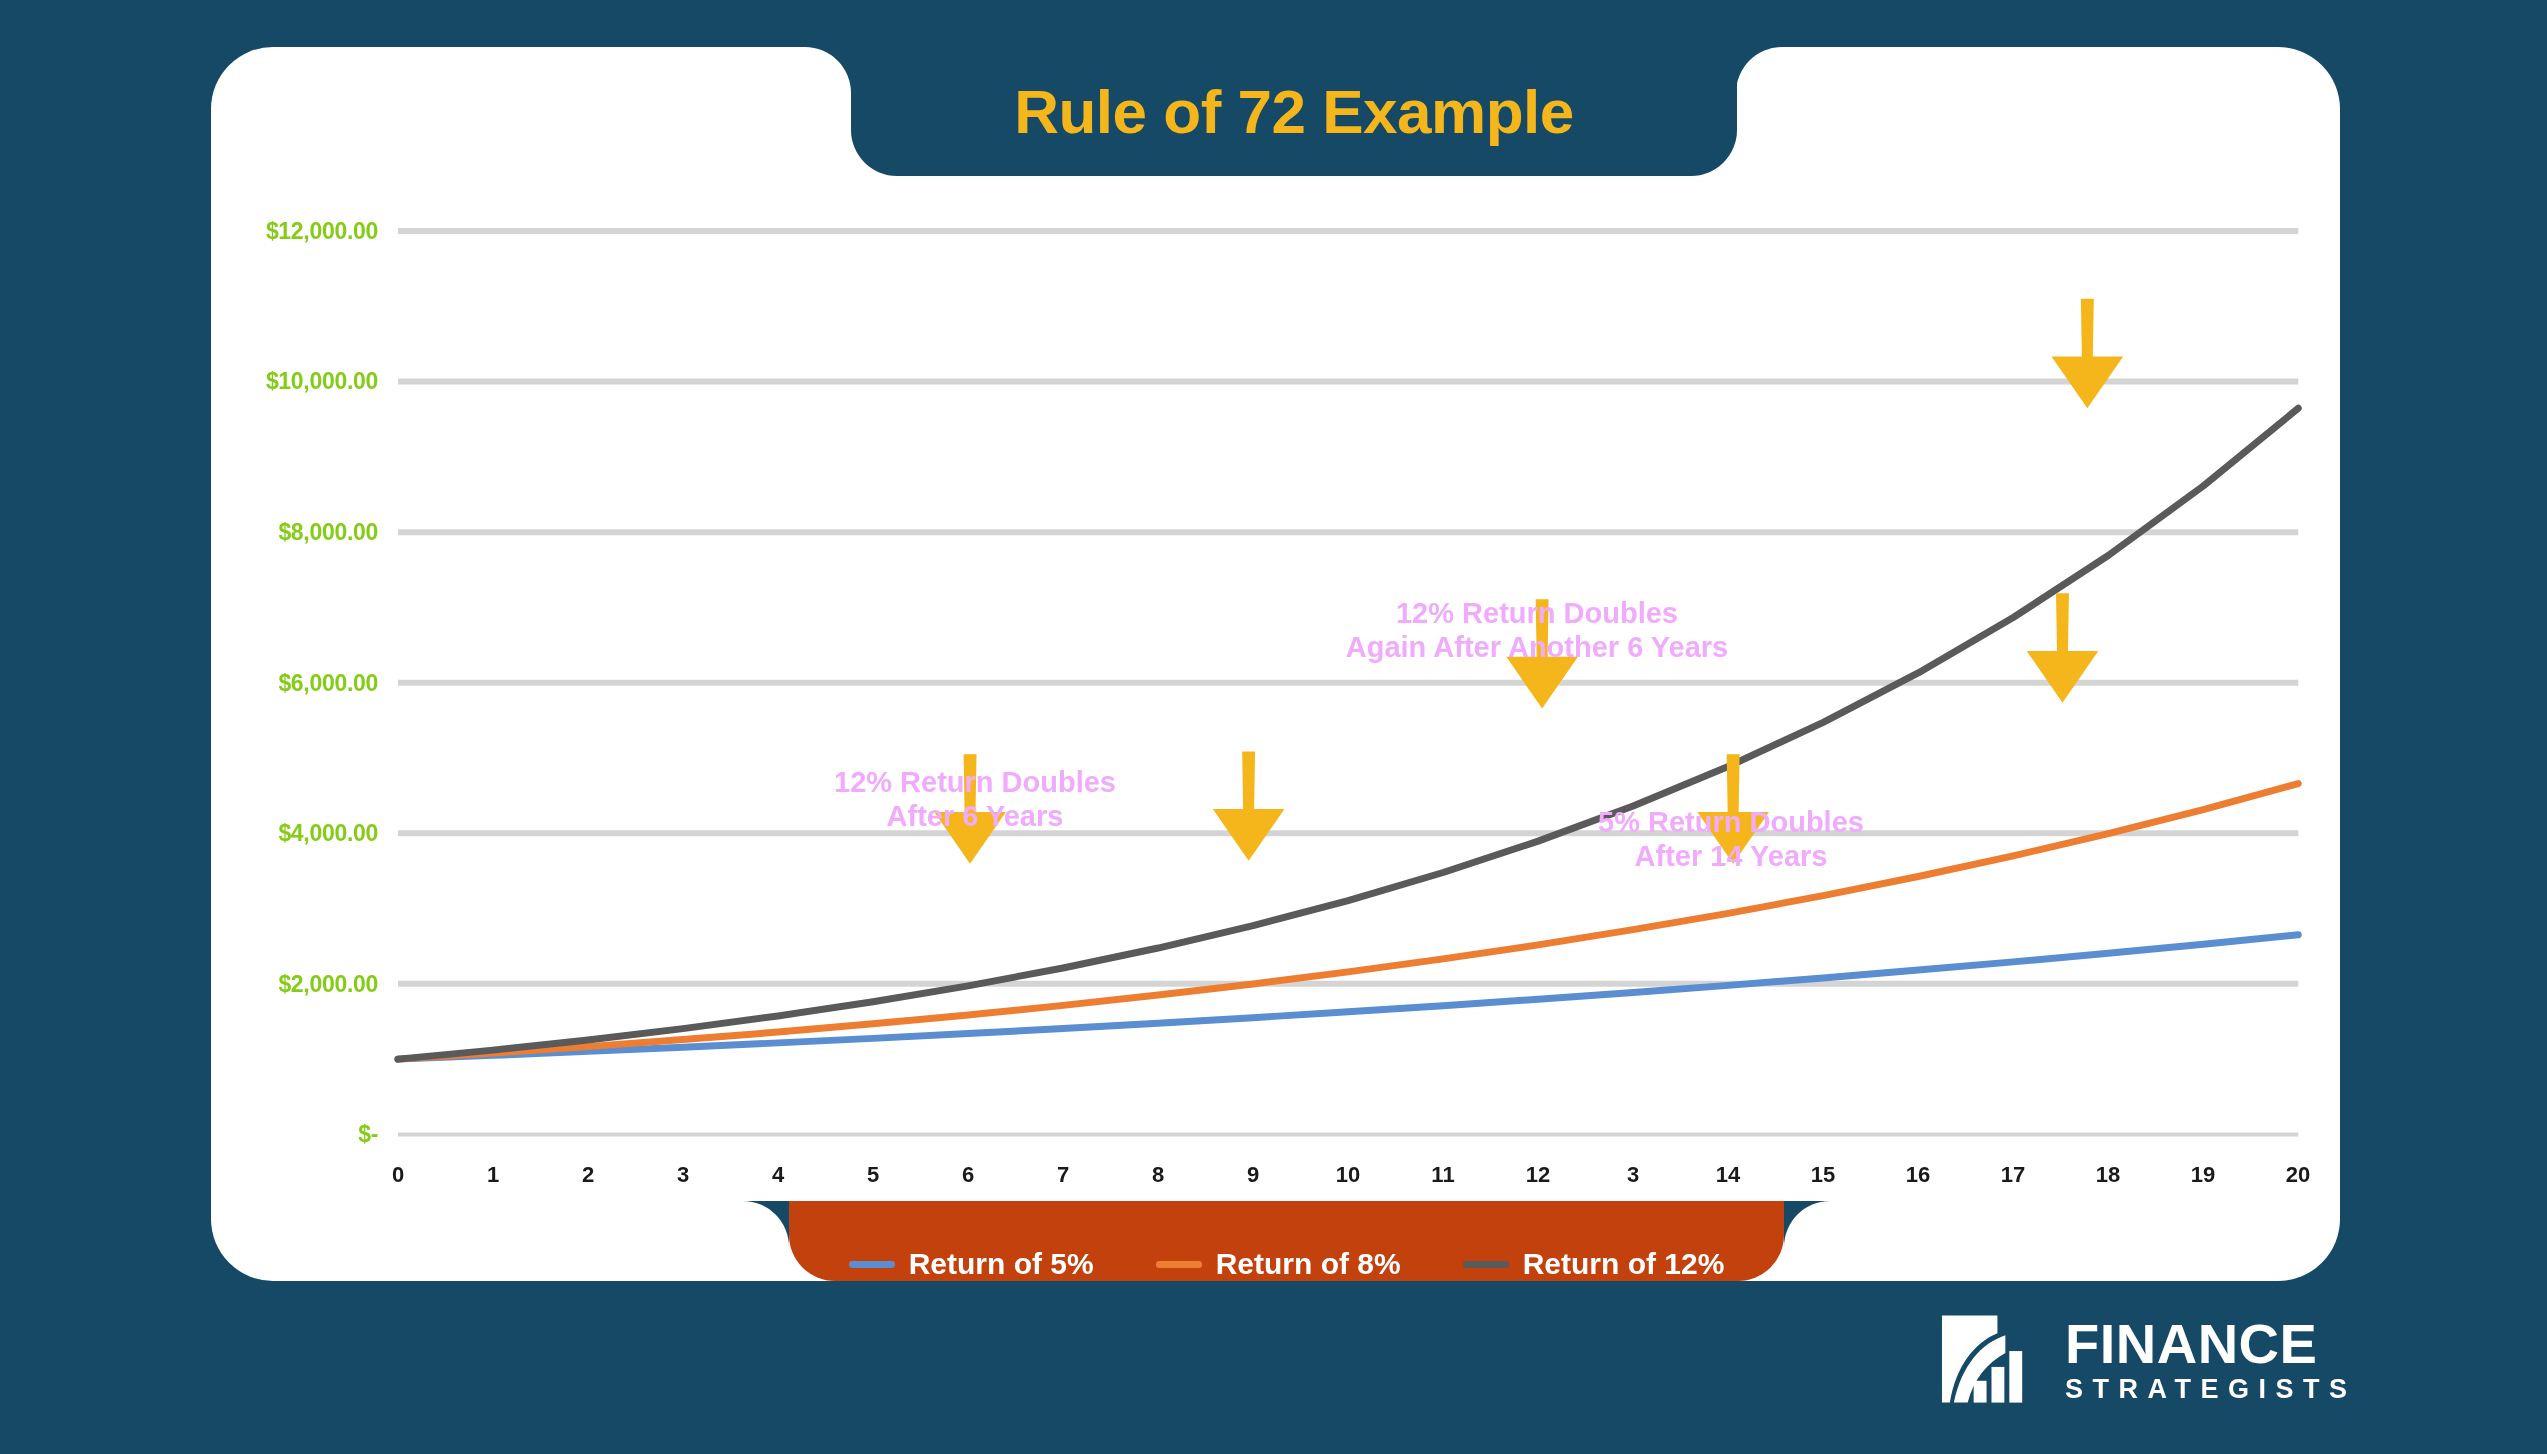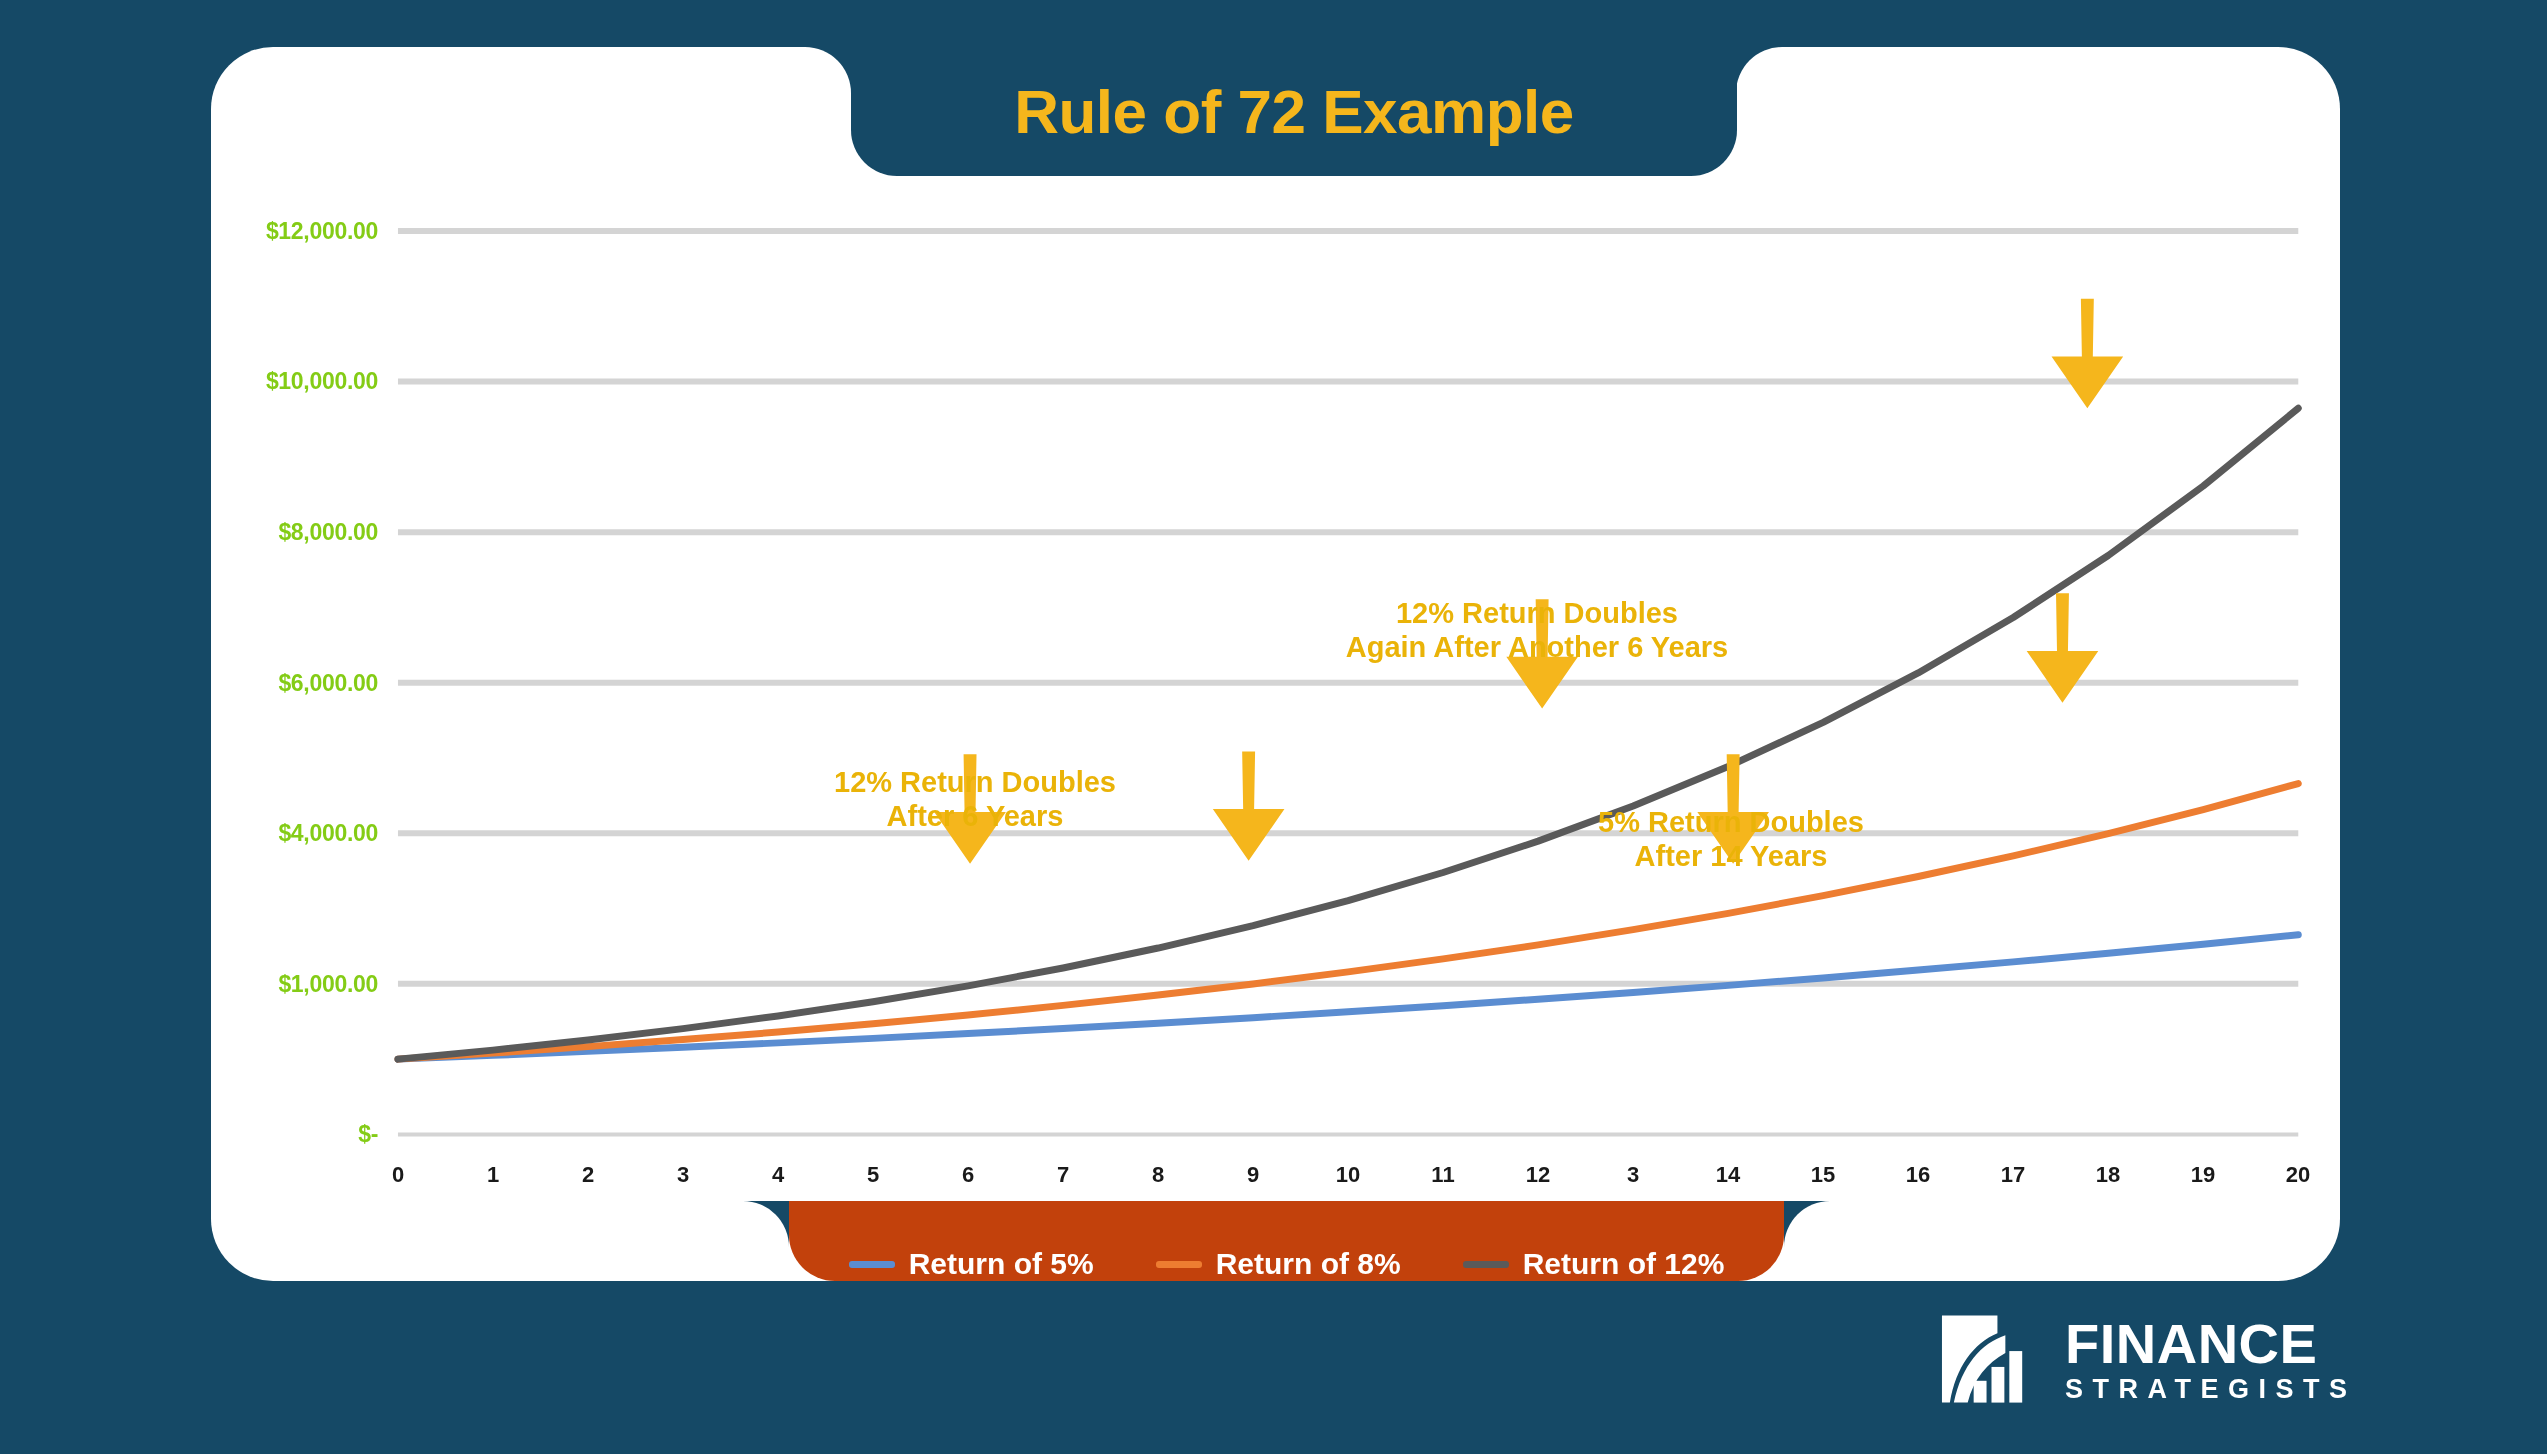--- a/index.html
+++ b/index.html
@@ -65,21 +65,21 @@
   .xlab {
     position: absolute;
     font-size: 22px; font-weight: bold; color: #1a1a1a;
     text-align: center; width: 60px;
     transform: translateX(-50%);
   }
 
   
   .ann {
     position: absolute;
-    color: #eab308;
+    color: #f0abfc;
     font-size: 29px; font-weight: bold;
     line-height: 1.16;
     text-align: center;
     white-space: nowrap;
     transform: translateX(-50%);
   }
 
   
   .legend-bar {
     position: absolute;
@@ -158,21 +158,21 @@
              L 2078.5 654 L 2109 654
              L 2073 706 L 2037 654
              L 2067.5 654 Z" fill="#F5B61C"></path>
         <path d="M 2091.5 300 L 2104.5 300
              L 2103.5 358 L 2134 358
              L 2098 410 L 2062 358
              L 2092.5 358 Z" fill="#F5B61C"></path>
       </svg>
     <div id="ylabels">
         <div class="ylab" style="left: 199px; top: 1134px;">$-</div>
-        <div class="ylab" style="left: 199px; top: 984px;">$1,000.00</div>
+        <div class="ylab" style="left: 199px; top: 984px;">$2,000.00</div>
         <div class="ylab" style="left: 199px; top: 833px;">$4,000.00</div>
         <div class="ylab" style="left: 199px; top: 683px;">$6,000.00</div>
         <div class="ylab" style="left: 199px; top: 532px;">$8,000.00</div>
         <div class="ylab" style="left: 199px; top: 381px;">$10,000.00</div>
         <div class="ylab" style="left: 199px; top: 231px;">$12,000.00</div>
       </div>
     <div id="xlabels">
         <div class="xlab" style="left: 398px; top: 1162px;">0</div>
         <div class="xlab" style="left: 493px; top: 1162px;">1</div>
         <div class="xlab" style="left: 588px; top: 1162px;">2</div>

